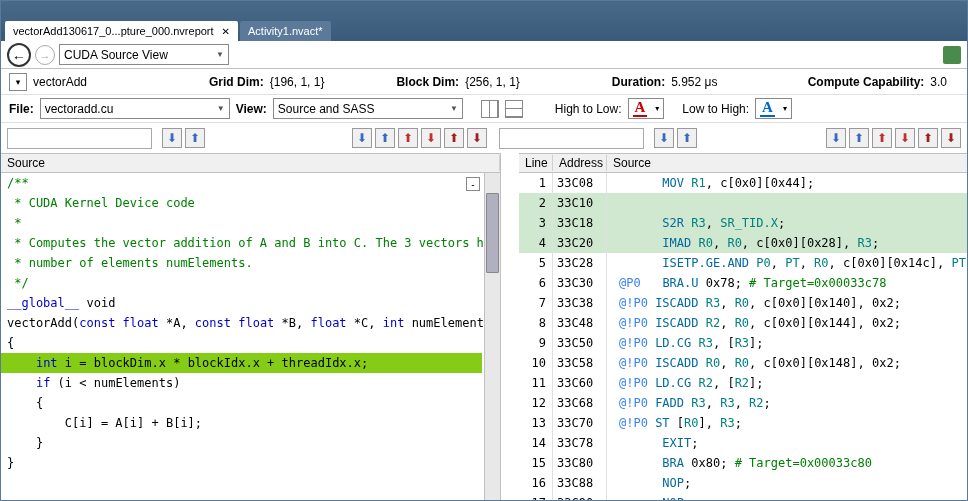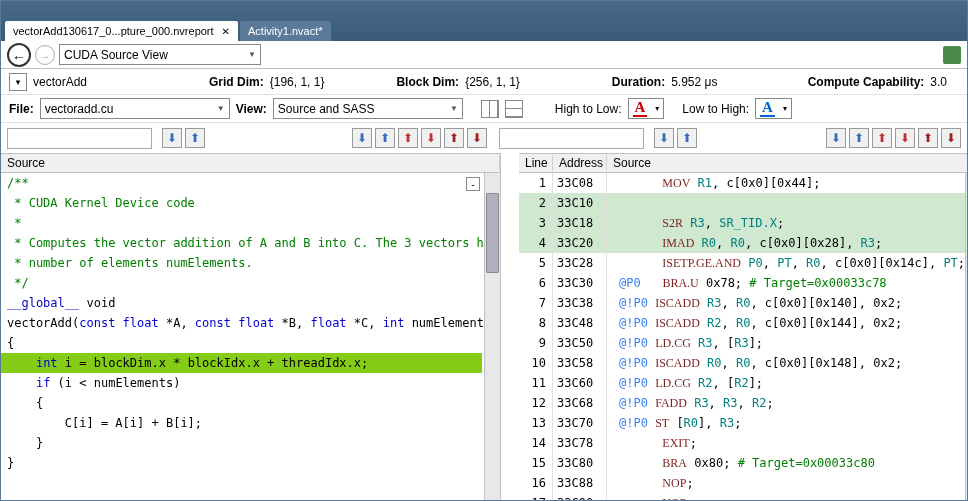--- a/index.html
+++ b/index.html
@@ -51,42 +51,42 @@
   .cline .kw { color:#0000cc; }
   .cline .cm { color:#008000; }
   .scroll-right { position:absolute; right:0; top:20px; bottom:0; width:16px; background:#e8e8e8; border-left:1px solid #c0c0c0; }
   .scroll-thumb { position:absolute; left:1px; right:1px; background:#b0b0c0; border:1px solid #888; border-radius:1px; }
   .asmrow { display:flex; align-items:center; padding:0 0; }
   .asmrow.hl { background:#d0e8d0; }
   .asmrow > .ln { width:34px; text-align:right; padding-right:6px; color:#000; border-right:1px solid #e0e0e0; }
   .asmrow > .addr { width:54px; padding-left:4px; border-right:1px solid #e0e0e0; }
   .asmrow > .src { flex:1; padding-left:12px; white-space:pre; }
   .pred { color:#3b82f6; }
-  .op { color:#7f1d1d;font-family:Liberation Serif, serif; }
+  .op { color:#0369a1; }
   .reg { color:#008080; }
   .cmt { color:#008000; }
   .sidebtn { position:absolute; top:2px; right:2px; width:14px; height:14px; border:1px solid #888; font-size:10px; display:flex; align-items:center; justify-content:center; background:#fff; cursor:pointer; }
 </style>
 </head>
 <body>
 
 <div class="tabbar">
   <div class="tab active">
     <span>vectorAdd130617_0...pture_000.nvreport</span>
     <span class="close">✕</span>
   </div>
   <div class="tab">
     <span>Activity1.nvact*</span>
   </div>
 </div>
 
 <div class="toolbar1">
   <div class="nav-back">←</div>
   <div class="nav-fwd">→</div>
-  <div class="dropdown" style="width:202px">
+  <div class="dropdown" style="width:170px">
     <span>CUDA Source View</span>
     <span class="arrow">▼</span>
   </div>
   <div class="right-icon"></div>
 </div>
 
 <div class="inforow">
   <div class="small-btn">▾</div>
   <span>vectorAdd</span>
   <span style="flex:0 0 110px"></span>

